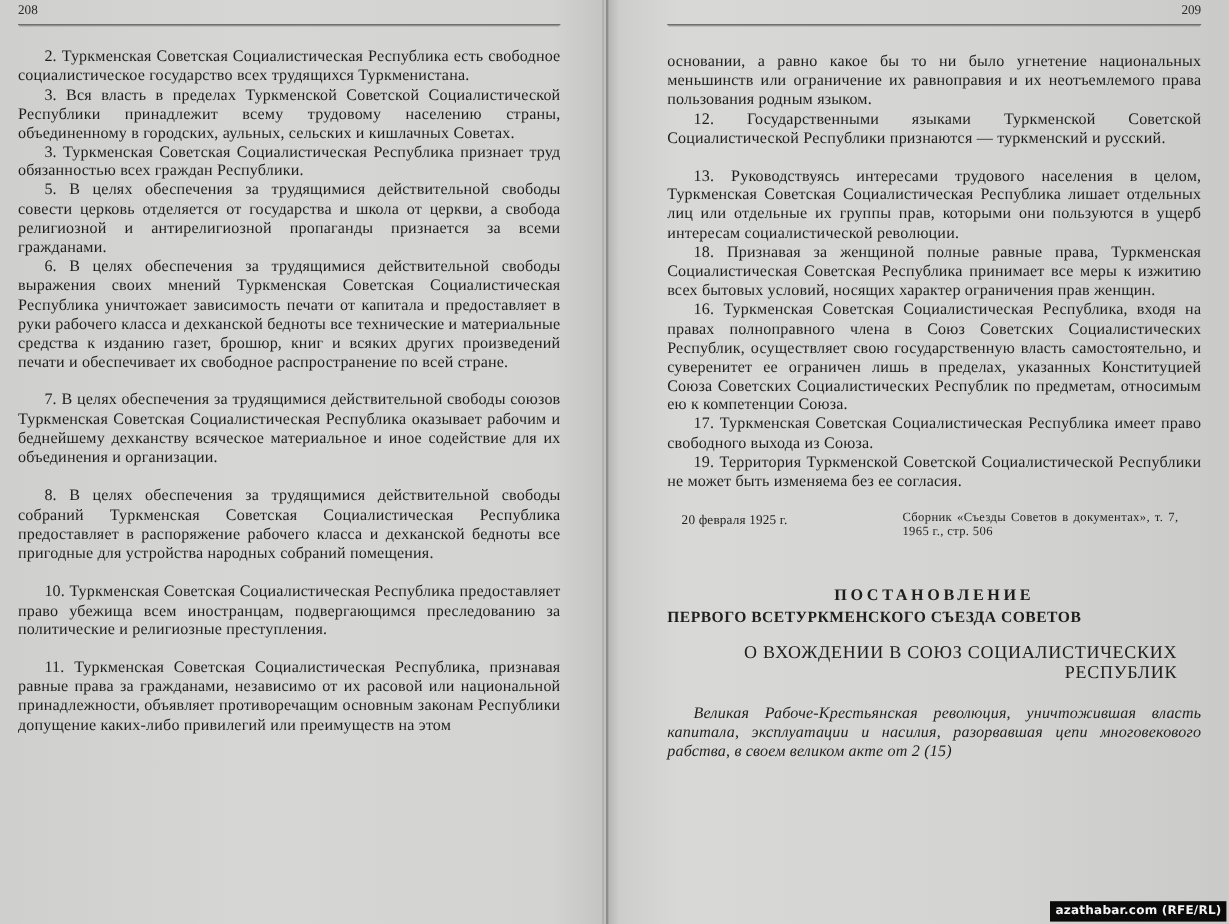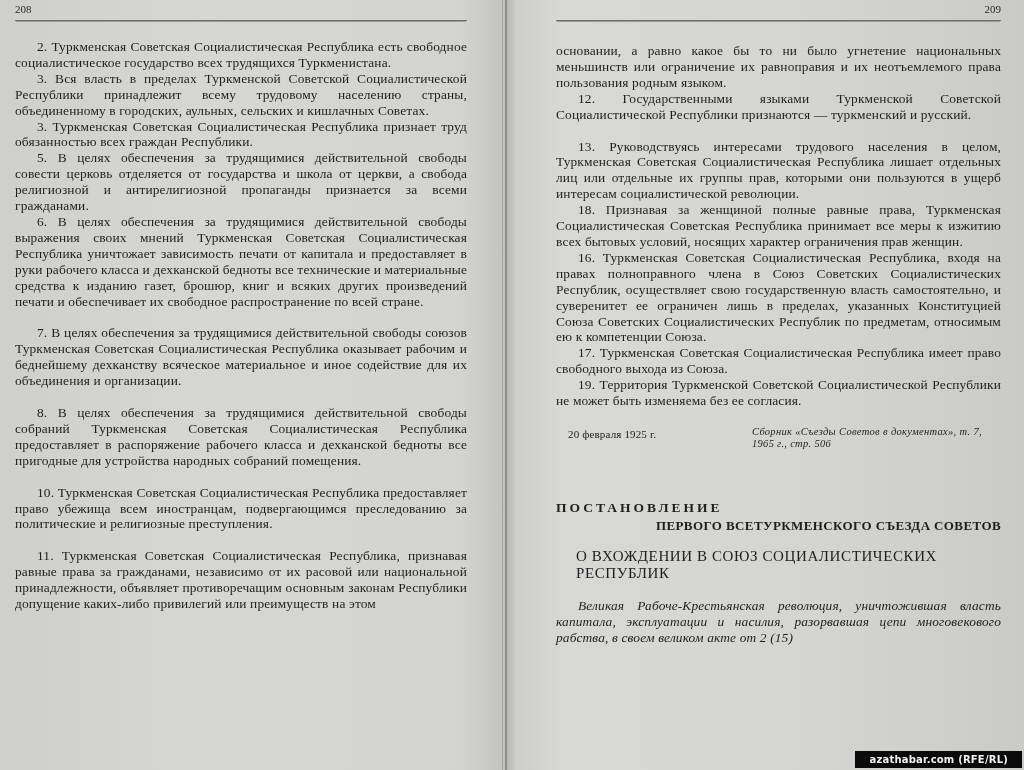--- a/index.html
+++ b/index.html
@@ -52,40 +52,40 @@
   .para.gap { margin-top: 16px; }
   .dateline {
     position: relative; height: 40px; margin-top: 15px;
     font-size: 11px; line-height: 12px;
   }
   .date {
     position: absolute; left: 12px; top: 4px;
   }
   .source {
     position: absolute; left: 196px; top: 2px; width: 230px;
-    text-align: justify; font-size: 10.5px; letter-spacing: 0.3px; font-style: italic;
+    text-align: justify; font-size: 10.5px; letter-spacing: 0.3px;
   }
   .decree-title {
-    margin-top: 36px;
+    text-align: center; margin-top: 24px;
     font-size: 13.5px; font-weight: bold; letter-spacing: 3px;
   }
   .decree-sub {
-    text-align: right; font-size: 13px; font-weight: bold; letter-spacing: 0.4px;
+    text-align: left; font-size: 13px; font-weight: bold; letter-spacing: 0.4px;
     margin-top: 2px;
   }
   .decree-about {
-    text-align: left; font-size: 15px; letter-spacing: 0.6px;
+    text-align: right; font-size: 15px; letter-spacing: 0.6px;
     margin-top: 14px; line-height: 17px; padding: 0 20px;
   }
   .decree-body { margin-top: 16px; font-style: italic; }
   .watermark {
     position: absolute; right: 2px; bottom: 2px;
     background: #0a0a0a; color: #f2f2f2;
     font-family: "DejaVu Sans", sans-serif; font-size: 10px; font-weight: bold;
-    padding: 3px 14px; letter-spacing: 0.2px;
+    padding: 3px 4px; letter-spacing: 0.2px;
   }
 </style>
 </head>
 <body>
 
 <div class="spread"></div>
 <div class="gutter-line2"></div>
 <div class="gutter-line"></div>
 
 <div class="page left">

